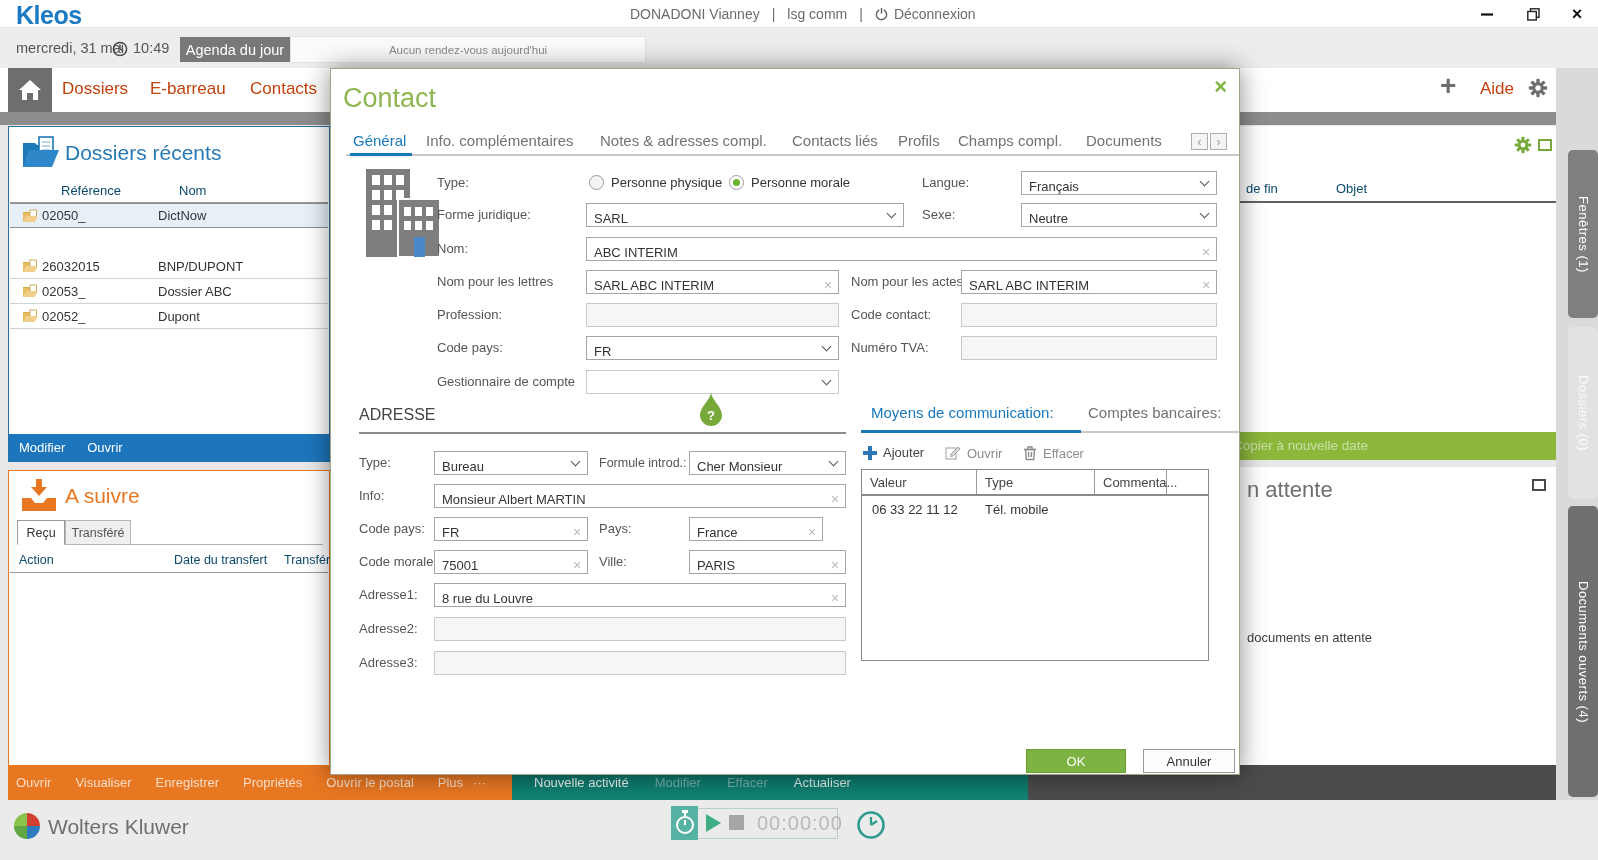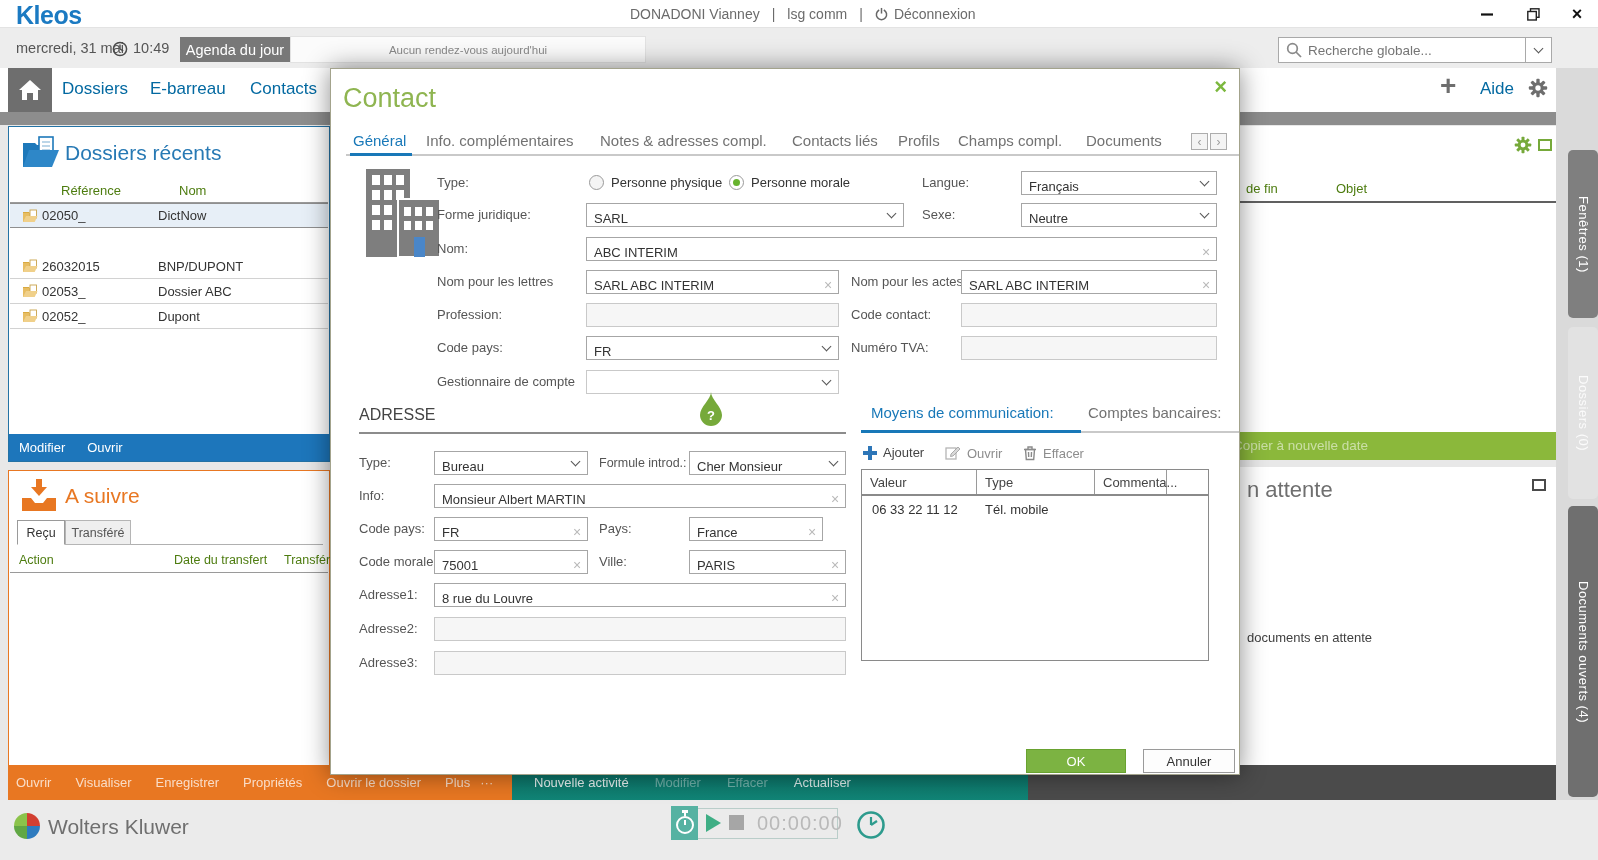--- a/index.html
+++ b/index.html
@@ -19,41 +19,41 @@
   .agendabtn{position:absolute;left:180px;top:9px;width:110px;height:25px;background:#787878;color:#fff;
              font-size:14.5px;display:flex;align-items:center;justify-content:center}
   .agendapill{position:absolute;left:290px;top:8px;width:356px;height:27px;background:#fbfbfb;border:1px solid #e2e2e2;
               display:flex;align-items:center;justify-content:center;font-size:11.5px;color:#8a8a8a}
   .search{position:absolute;left:1278px;top:9px;width:274px;height:26px;background:#fff;border:1px solid #a9a9a9;display:flex;align-items:center}
   .search .ph{flex:1;font-size:13.5px;color:#8a8a8a;padding-left:6px}
   .search .dd{width:26px;height:100%;border-left:1px solid #a9a9a9;display:flex;align-items:center;justify-content:center}
 
   #navbar{position:absolute;left:0;top:68px;width:1556px;height:44px;background:#fff}
   .hometile{position:absolute;left:8px;top:0;width:44px;height:44px;background:#6e6e6e;display:flex;align-items:center;justify-content:center}
-  .navitem{position:absolute;top:11px;font-size:17px;color:#0369a1}
+  .navitem{position:absolute;top:11px;font-size:17px;color:#c2410c}
   #graystrip{position:absolute;left:0;top:112px;width:1556px;height:13px;background:#8d8d8d}
 
   
   .lbl{position:absolute;height:24px;line-height:24px;font-size:13px;color:#555;white-space:nowrap}
   .box{position:absolute;height:24px;background:#fff;border:1px solid #a6a6a6;display:flex;align-items:flex-end}
   .box.empty{background:#f6f6f6;border-color:#c9c9c9}
   .box .val{flex:1;font-size:13px;color:#333;padding:0 7px;white-space:nowrap;overflow:hidden}
   .box input{flex:1;min-width:0;border:0;outline:0;background:transparent;font-family:"Liberation Sans",sans-serif;
              font-size:13px;color:#333;padding:0 7px}
   .box .x{width:20px;text-align:center;color:#b9b9b9;font-size:14px;flex:none}
   .box .dd{width:24px;height:100%;display:flex;align-items:center;justify-content:center;flex:none}
   .caret{width:7px;height:7px;border-right:1.6px solid #555;border-bottom:1.6px solid #555;transform:rotate(45deg);margin-top:-4px}
   .radio{position:absolute;width:15px;height:15px;border:1px solid #9a9a9a;border-radius:50%;background:#f4f4f4}
   .radio.on{background:#fff}
   .radio.on::after{content:"";position:absolute;left:3px;top:3px;width:7px;height:7px;border-radius:50%;background:#67b32e}
 
   
   #recent{position:absolute;left:8px;top:126px;width:322px;height:336px;background:#fff;border:1px solid #2472a4}
   .paneltitle-blue{position:absolute;left:56px;top:14px;font-size:21px;color:#2779b4}
-  .colhead{position:absolute;font-size:13px;color:#4d7c0f}
+  .colhead{position:absolute;font-size:13px;color:#0c4a6e}
   .rrow{position:absolute;left:1px;width:318px;height:25px;border-bottom:1px solid #d2d2d2;display:flex;align-items:center;font-size:13px;color:#333}
   .rrow .fic{width:32px;padding-left:12px;flex:none;display:flex}
   .rrow .ref{width:116px;flex:none}
   .rrow.sel{background:#e7eff7;border-top:1px solid #8f8f8f;border-bottom:1px solid #8f8f8f}
   #recentbar{position:absolute;left:0;bottom:0;width:320px;height:27px;background:#1d76bb;display:flex;align-items:center;gap:22px;padding-left:10px}
   #recentbar span{color:#fff;font-size:13px}
 
   #follow{position:absolute;left:8px;top:470px;width:322px;height:295px;background:#fff;border:1px solid #e87722;border-bottom:0}
   .paneltitle-orange{position:absolute;left:56px;top:13px;font-size:21px;color:#e87722}
   .ftab{position:absolute;top:49px;height:25px;display:flex;align-items:center;justify-content:center;font-size:12.5px}
@@ -152,32 +152,20 @@
     <span class="t" style="left:112px;top:13px">
       <svg width="16" height="16" viewBox="0 0 16 16">
           <circle cx="8" cy="8" r="6.6" fill="none" stroke="#4a4a4a" stroke-width="1.5"></circle>
           <line x1="8" y1="8" x2="8" y2="3.6" stroke="#4a4a4a" stroke-width="1.4"></line>
           <line x1="8" y1="8" x2="11.2" y2="9.8" stroke="#4a4a4a" stroke-width="1.4"></line>
         </svg>
     </span>
     <span class="t" style="left:133px;top:12px;font-size:14.5px;color:#555">10:49</span>
     <div class="agendabtn">Agenda du jour</div>
     <div class="agendapill">Aucun rendez-vous aujourd'hui</div>
-    <div class="search">
-      <span style="display:flex;padding-left:7px">
-        <svg width="16" height="16" viewBox="0 0 16 16">
-            <circle cx="6.5" cy="6.5" r="4.8" fill="none" stroke="#8a8a8a" stroke-width="1.7"></circle>
-            <line x1="10" y1="10" x2="15" y2="15" stroke="#8a8a8a" stroke-width="1.7"></line>
-          </svg>
-      </span>
-      <input class="ph" style="border: 0px; outline: 0px; background: transparent; font-family: &quot;Liberation Sans&quot;, sans-serif;" placeholder="Recherche globale...">
-      <span class="dd">
-          <span class="caret"></span>
-        </span>
-    </div>
   </div>
 
   <div id="navbar">
     <div class="hometile">
       <span style="display:flex">
         <svg width="24" height="22" viewBox="0 0 24 22">
             <path d="M12 1 23 11h-3v10h-5v-7h-6v7H4V11H1z" fill="#fff"></path>
           </svg>
       </span>
     </div>
@@ -293,21 +281,21 @@
     <span class="colhead" style="left:165px;top:82px;font-size:12.5px">Date du transfert</span>
     <span class="colhead" style="left:275px;top:82px;font-size:12.5px">Transféré</span>
     <div class="abs" style="left:1px;top:101px;width:318px;height:1px;background:#9a9a9a"></div>
   </div>
 
   <div class="obar">
     <span>Ouvrir</span>
     <span>Visualiser</span>
     <span>Enregistrer</span>
     <span>Propriétés</span>
-    <span>Ouvrir le dossier</span>
+    <span>Ouvrir le postal</span>
     <span>Plus</span>
     <span style="margin-left:-14px">···</span>
   </div>
   <div class="tealbar">
     <span style="color:rgba(255,255,255,.9)">Nouvelle activité</span>
     <span style="color:rgba(255,255,255,.4)">Modifier</span>
     <span style="color:rgba(255,255,255,.4)">Effacer</span>
     <span style="color:rgba(255,255,255,.85)">Actualiser</span>
   </div>
   <div class="darkbar"></div>

